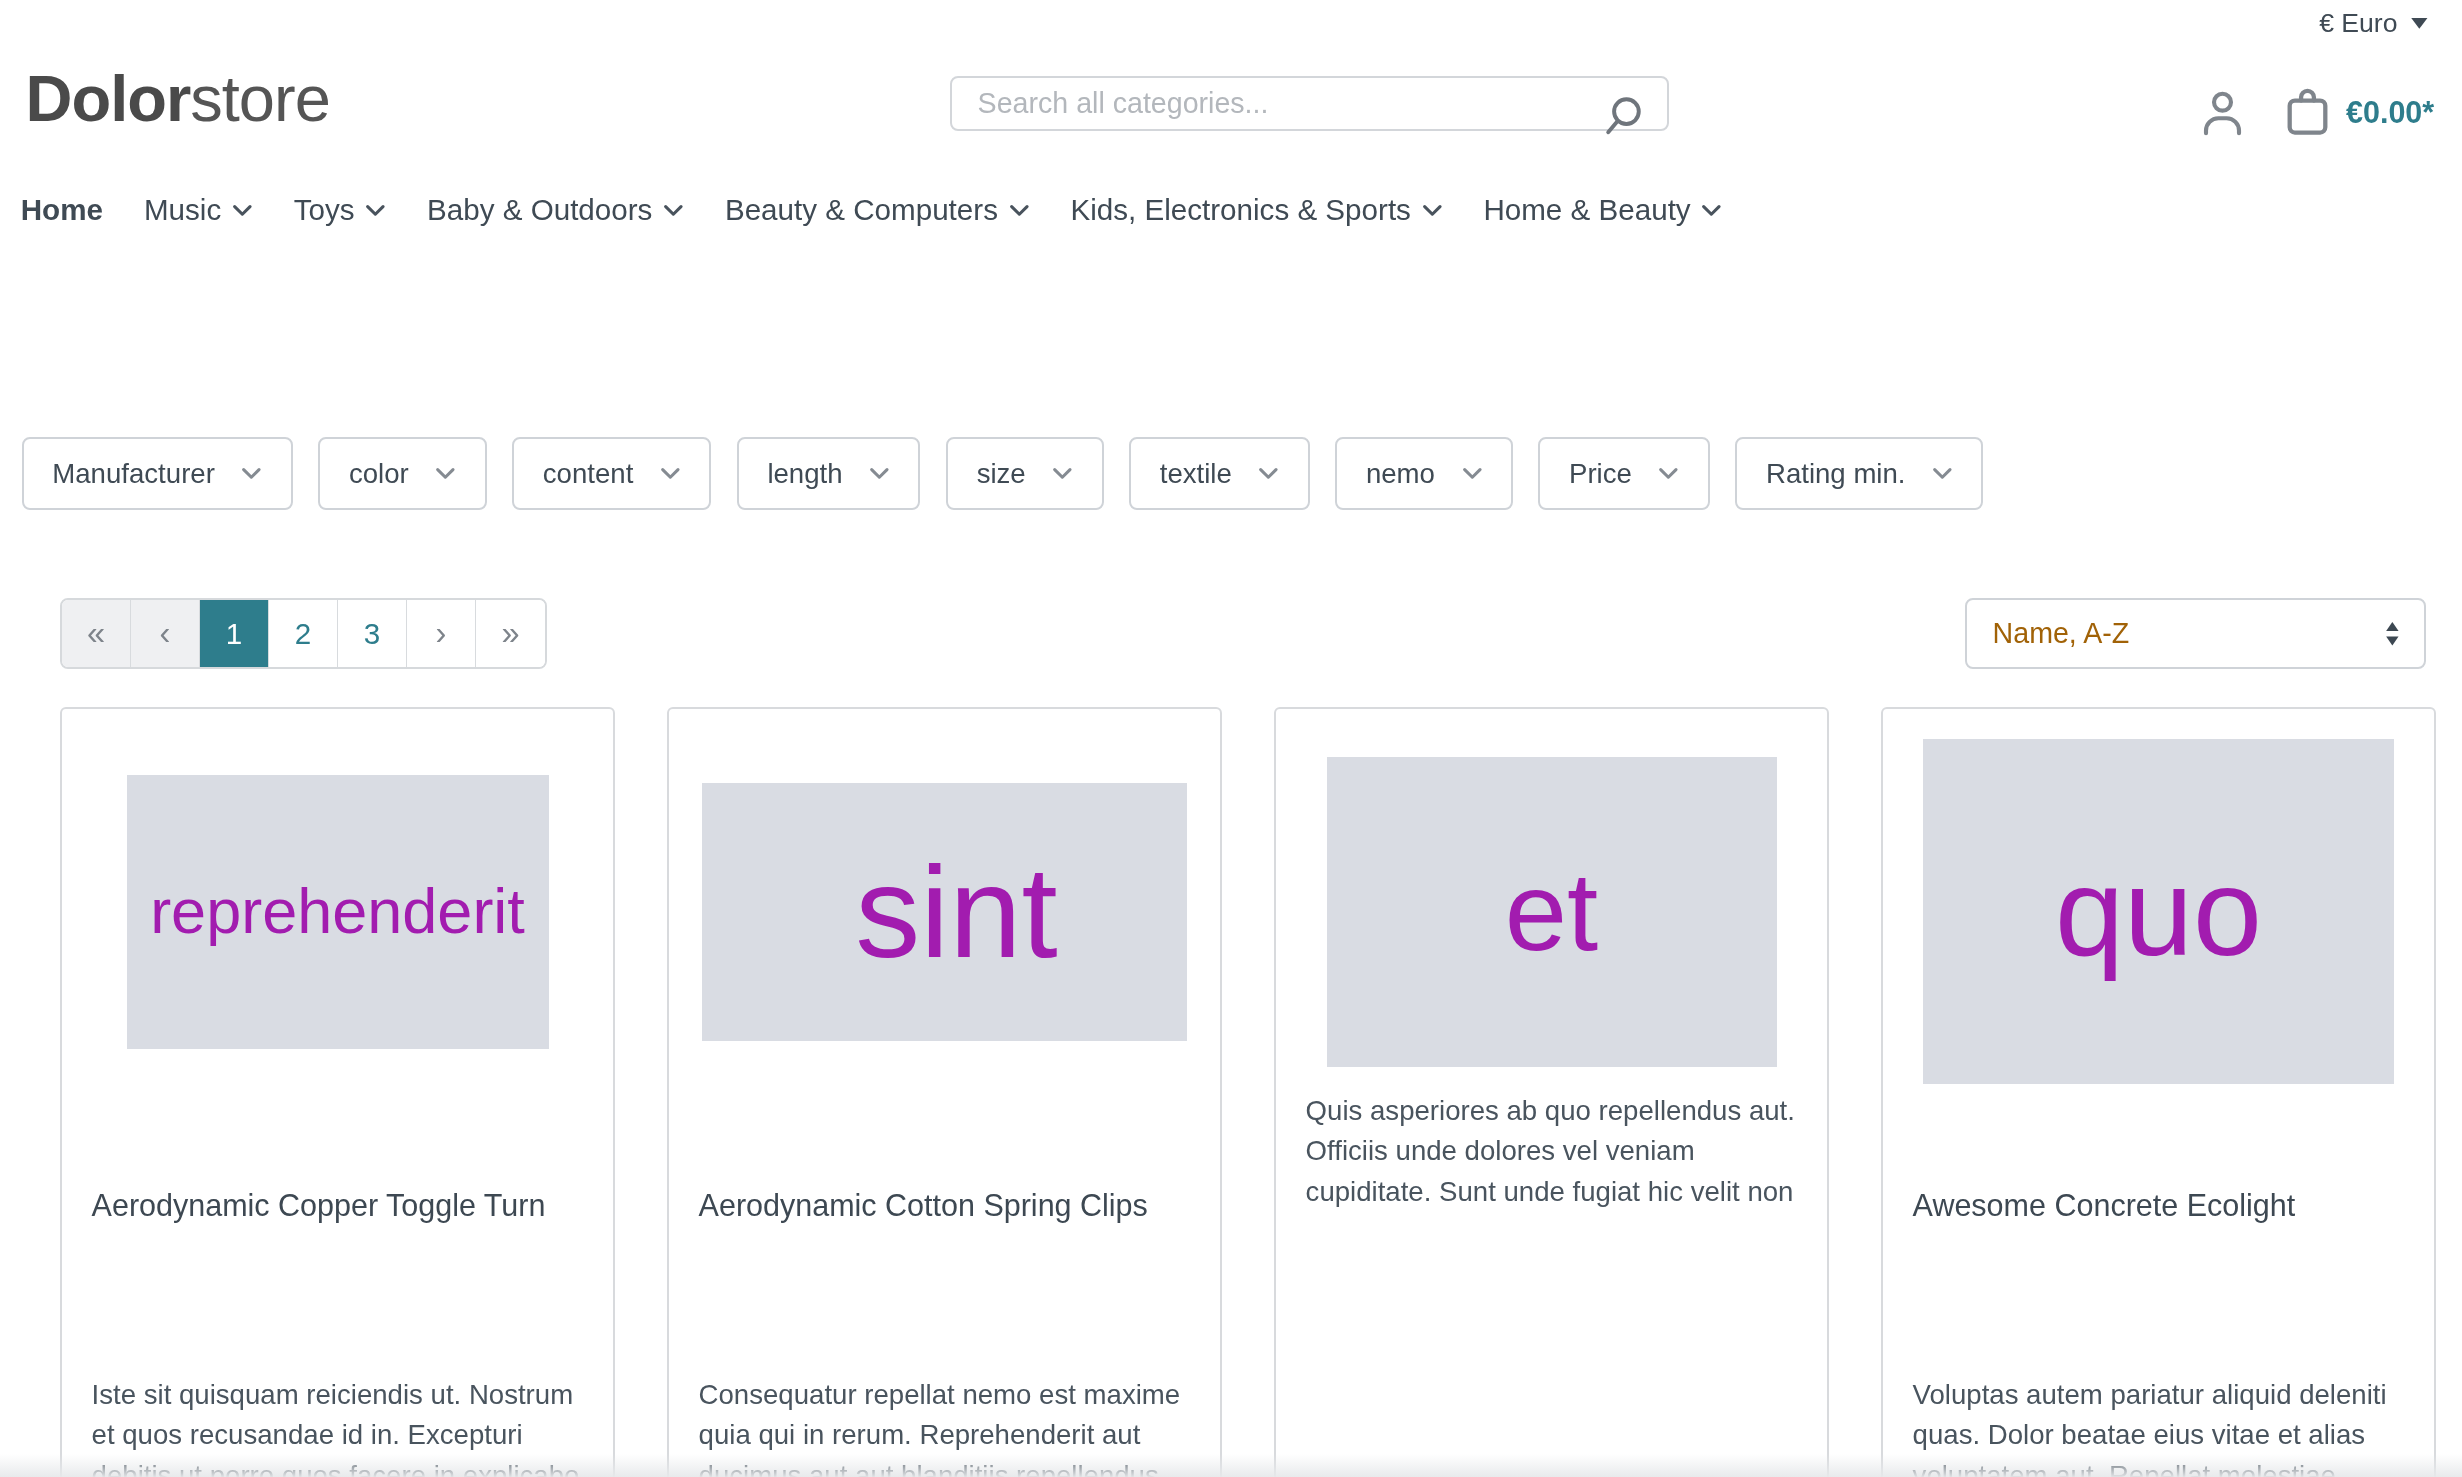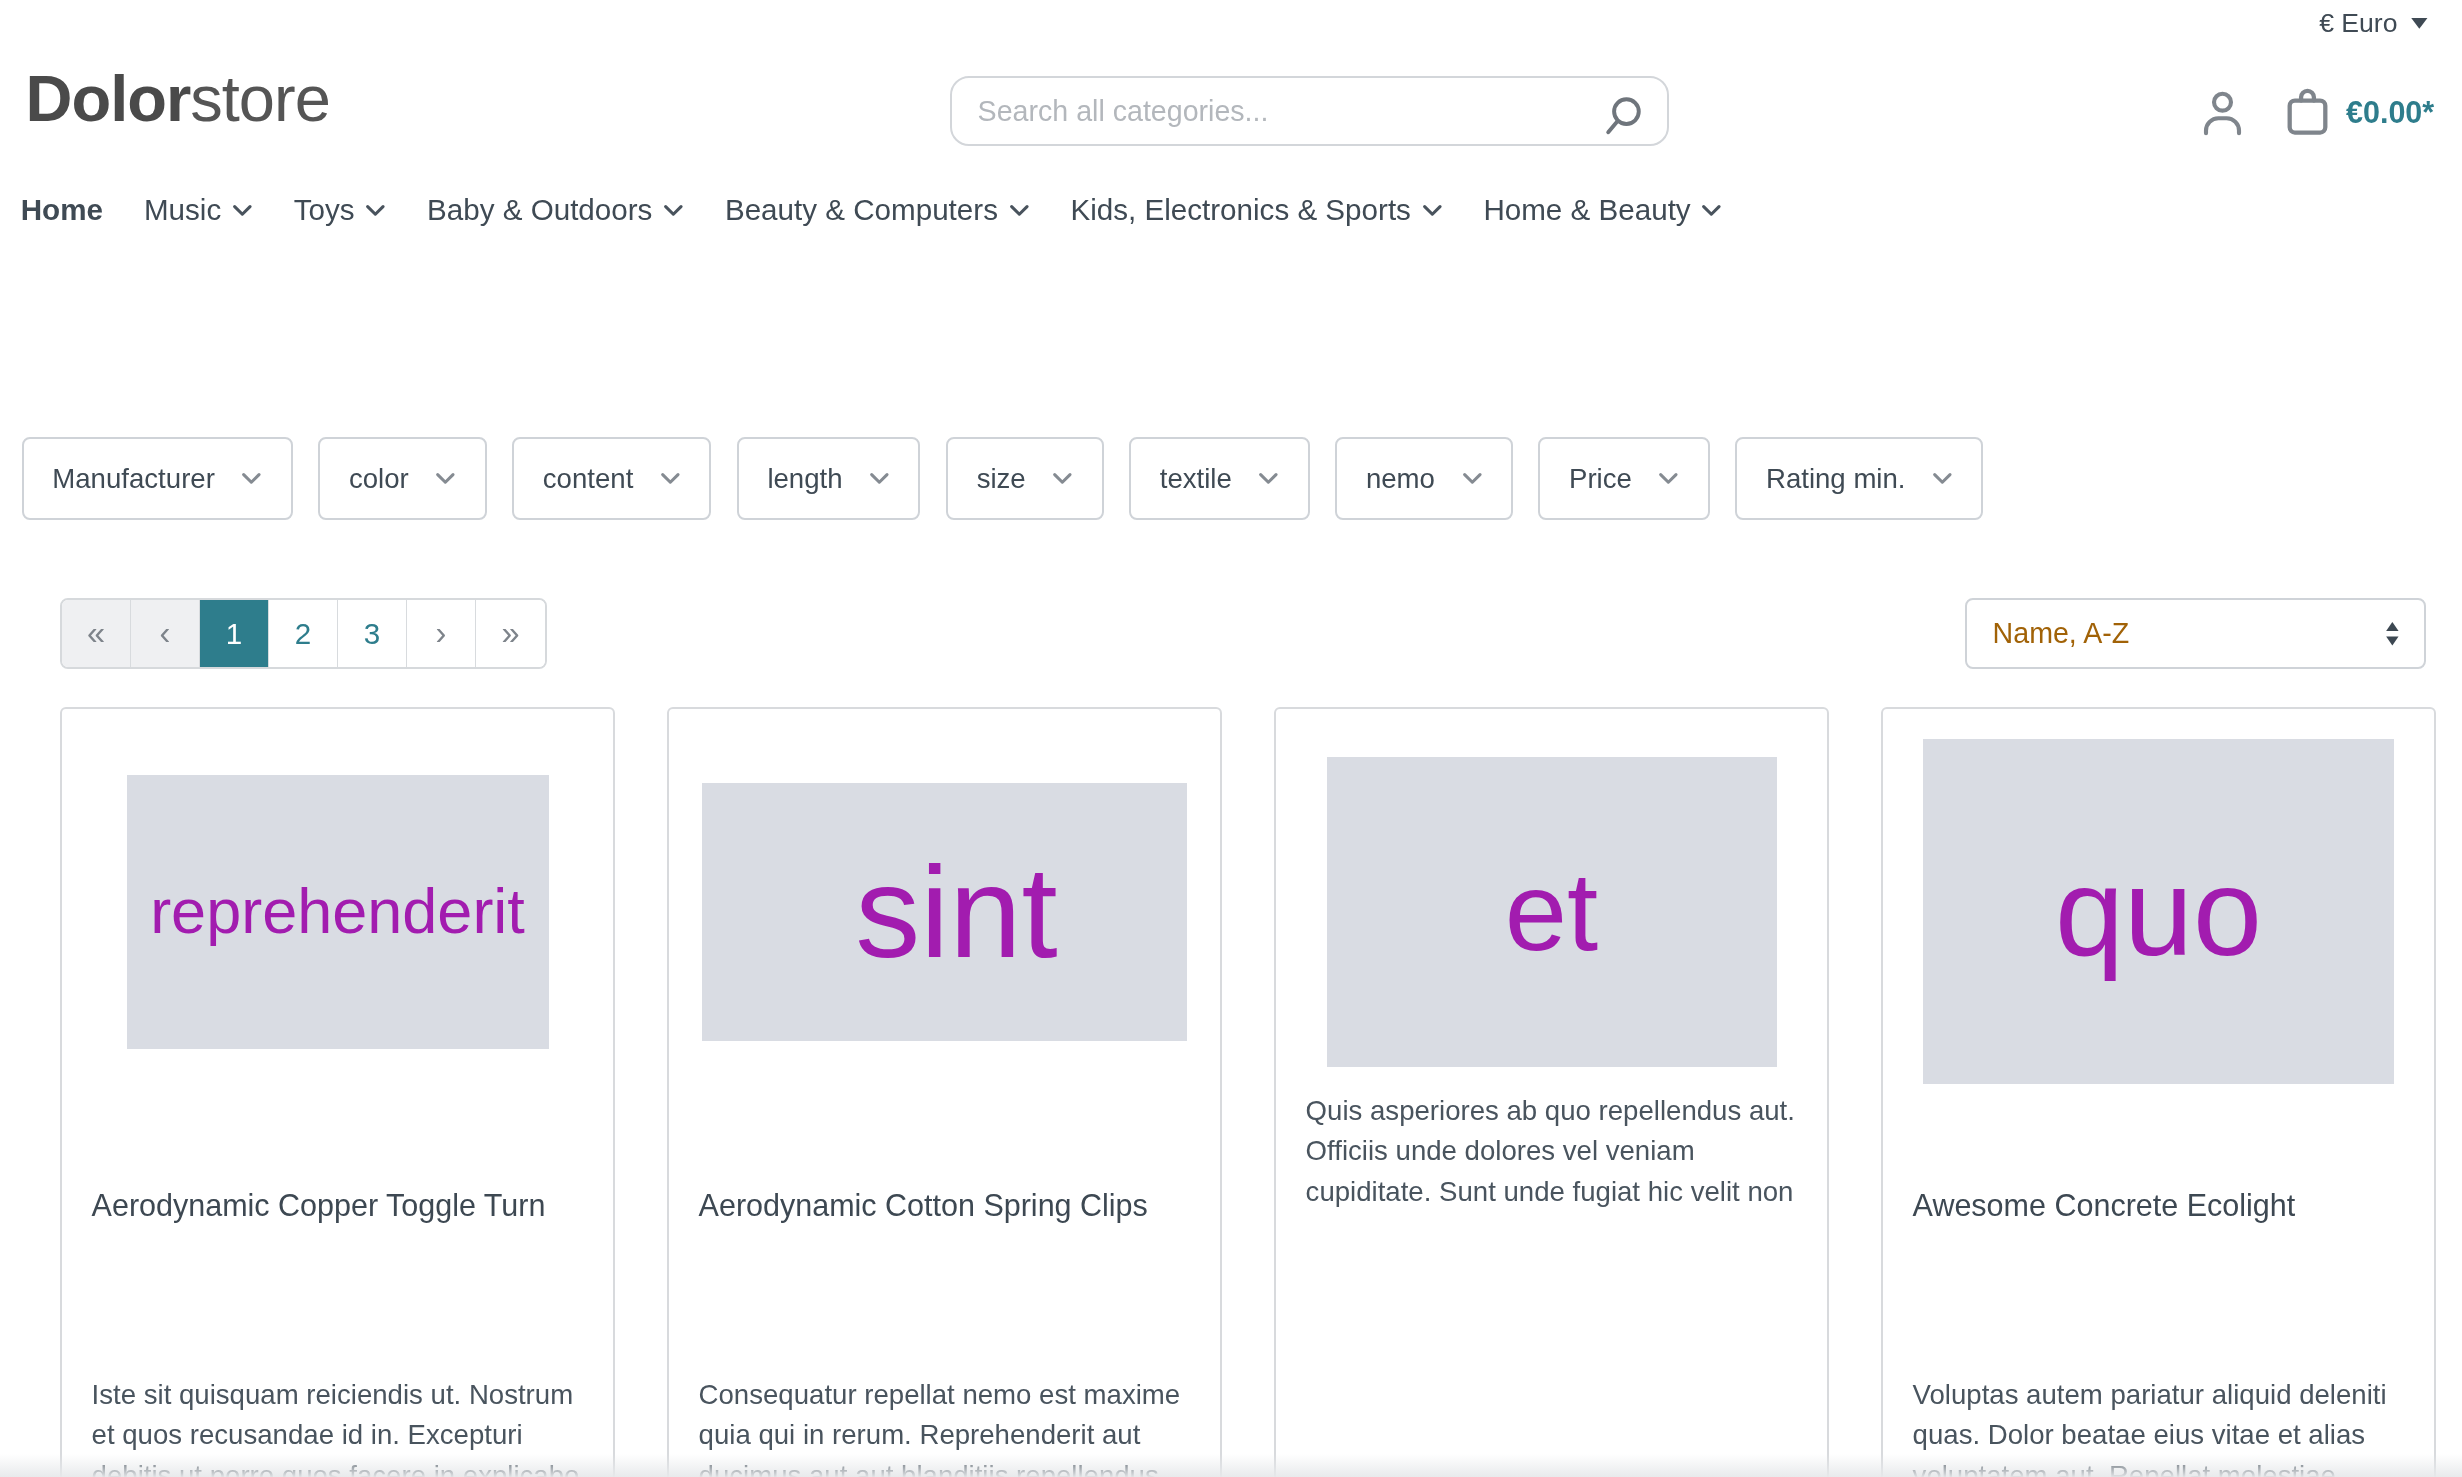--- a/index.html
+++ b/index.html
@@ -10,41 +10,41 @@
   
   .currency { position:absolute; top:7.9px; right:35px; display:flex; align-items:center; gap:13.8px;
               font-size:26.6px; color:#3f4a54; cursor:pointer; }
   .caret-down { width:16.7px; height:10.8px; fill:#3f4a54; }
 
   
   .logo { position:absolute; left:25.6px; top:57px; font-size:65px; letter-spacing:-1px; line-height:1.3; }
   .logo .bold { font-weight:700; color:#4a4a4a; }
   .logo .light { font-weight:300; color:#555555; }
 
-  .search { position:absolute; left:950px; top:76px; width:719px; height:70px;
-            border:2px solid #d3d6da; border-radius:19px; background:#fff; }
+  .search { position:absolute; left:950px; top:76px; width:719px; height:55px;
+            border:2px solid #d3d6da; border-radius:8px; background:#fff; }
   .search input { width:100%; height:100%; border:none; outline:none; background:transparent;
                   padding:0 89px 0 25.6px; font-size:28.6px; color:#3f4a54; font-family:"Liberation Sans",sans-serif; }
   .search input::placeholder { color:#b3b7bc; }
   .search .mag { position:absolute; right:19.7px; top:14.8px; width:47px; height:47px; }
 
   .hdr-icon { position:absolute; cursor:pointer; }
   .icon-person { left:2195px; top:85px; width:55px; height:55px; }
   .icon-bag { left:2279px; top:81px; width:57px; height:59px; }
   .cart-total { position:absolute; left:2346px; top:95px; font-size:30.5px; font-weight:600; color:#2e7d8c; cursor:pointer; }
 
   
   .nav { position:absolute; left:20.7px; top:193px; display:flex; align-items:center; gap:41px;justify-content:space-between; }
   .nav-item { display:flex; align-items:center; gap:10.8px; font-size:29.6px; color:#3f4a54; cursor:pointer; white-space:nowrap; }
   .nav-item.active { font-weight:700; }
   .chev { width:20.7px; height:12.8px; stroke:#49535d; fill:none; stroke-width:2.4; stroke-linecap:round; stroke-linejoin:round; }
 
   
   .filters { position:absolute; left:21.7px; top:437px; display:flex; gap:25.6px; }
-  .filter-btn { display:inline-flex; align-items:center; gap:26.6px; height:83px; padding:0 28.6px;
+  .filter-btn { display:inline-flex; align-items:center; gap:26.6px; height:73px; padding:0 28.6px;
                 background:#fff; border:2px solid #cfd3d8; border-radius:7.9px; font-size:27.6px;
                 color:#3f4a54; cursor:pointer; white-space:nowrap; }
   .filter-btn .chev { stroke:#858b92; }
 
   
   .pagination { position:absolute; left:60px; top:598px; display:flex; height:71px;
                 border:2px solid #d6d9dc; border-radius:7.9px; overflow:hidden; background:#fff; }
   .page-cell { width:69px; display:flex; align-items:center; justify-content:center;
                font-size:29.6px; border-right:1px solid #d8dbde; cursor:pointer; background:#fff; color:#2e7d8c; }
   .page-cell:last-child { border-right:none; }

